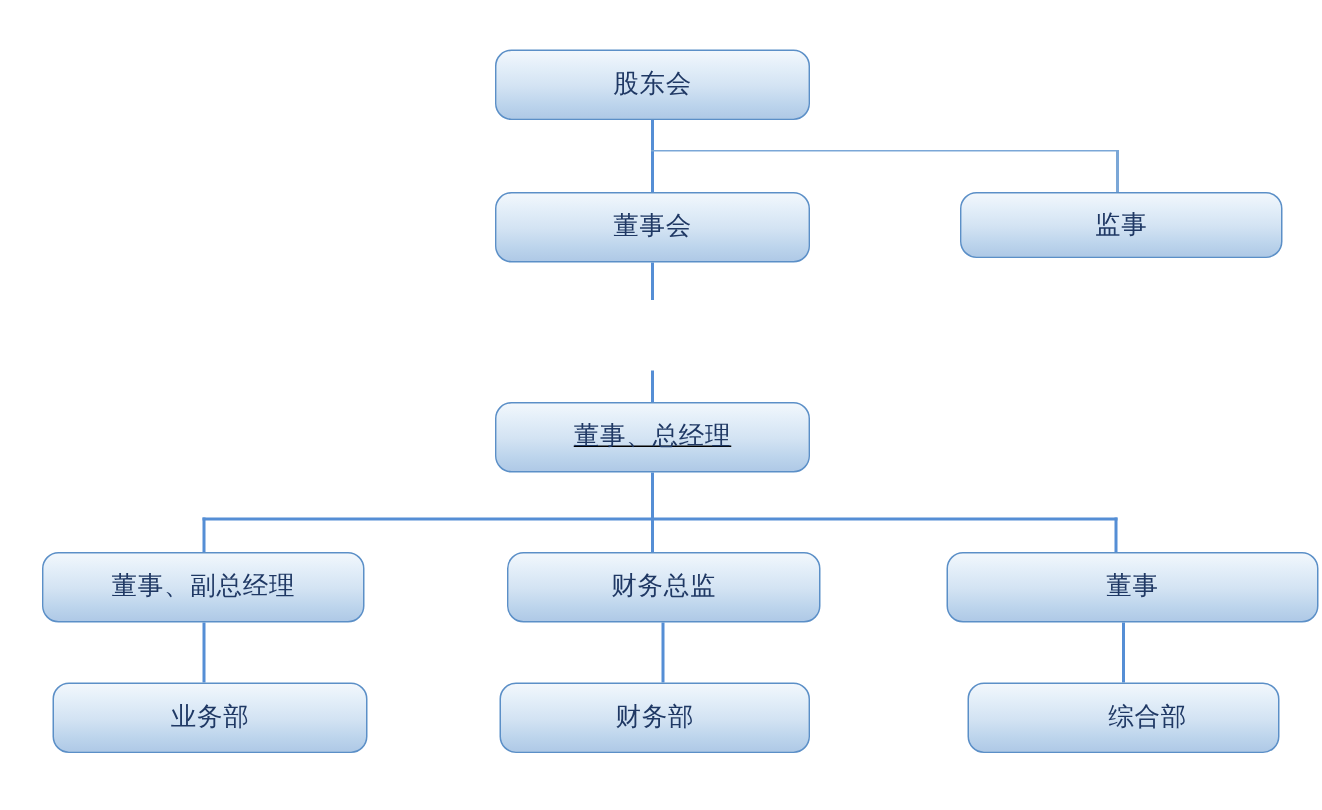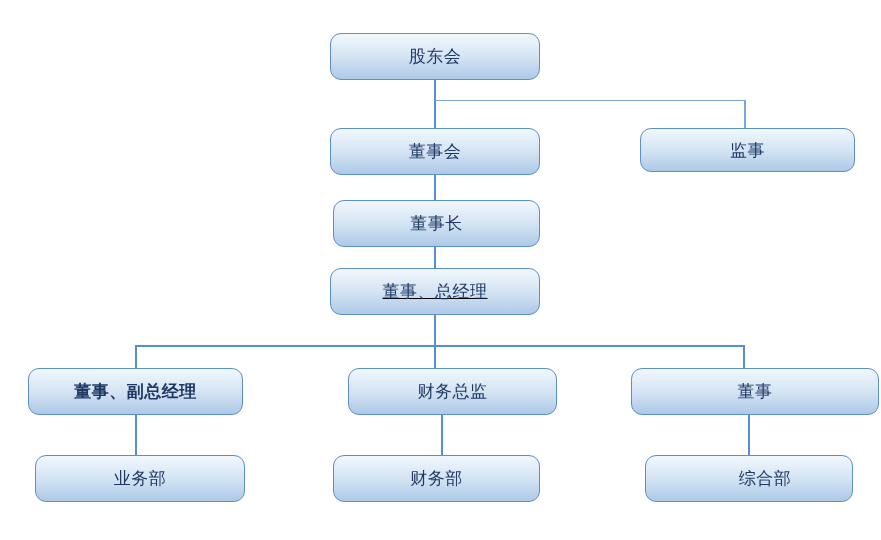--- a/index.html
+++ b/index.html
@@ -92,33 +92,30 @@
   </div>
 
   <div class="node" style="left:330px; top:128px; width:210px; height:47px;">
     <span class="node-label">董事会</span>
   </div>
 
   <div class="node" style="left:640px; top:128px; width:215px; height:44px;">
     <span class="node-label">监事</span>
   </div>
 
-  <div class="node" style="left:333px; top:200px; width:207px; height:47px;">
-    <span class="node-label">董事长</span>
-  </div>
 
   <div class="node" style="left:330px; top:268px; width:210px; height:47px;text-decoration:underline;">
     <span class="node-label">董事、总经理</span>
   </div>
 
-  <div class="node" style="left:28px; top:368px; width:215px; height:47px;font-weight:bold;">
+  <div class="node" style="left:28px; top:368px; width:215px; height:47px;">
     <span class="node-label">董事、副总经理</span>
   </div>
 
-  <div class="node" style="left:338px; top:368px; width:209px; height:47px;margin-left:10px;">
+  <div class="node" style="left:338px; top:368px; width:209px; height:47px;">
     <span class="node-label">财务总监</span>
   </div>
 
   <div class="node" style="left:631px; top:368px; width:248px; height:47px;text-align:right;">
     <span class="node-label">董事</span>
   </div>
 
   <div class="node" style="left:35px; top:455px; width:210px; height:47px;">
     <span class="node-label">业务部</span>
   </div>

